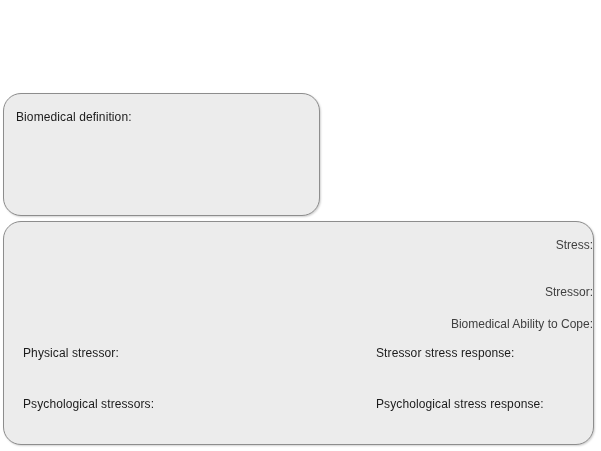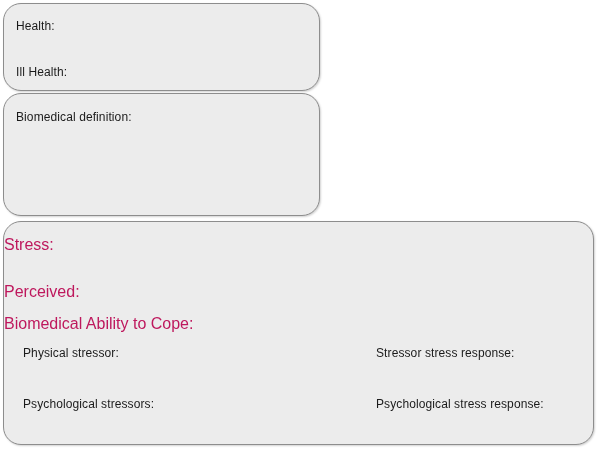--- a/index.html
+++ b/index.html
@@ -71,53 +71,49 @@
   
   .f-addiction            { left: 14px; top: 21px; }
   .f-behavioural          { left: 14px; top: 86px; }
   .f-physiological        { left: 14px; top: 135px; }
 
   
   .centered {
     position: absolute;
     left: 0;
     width: 100%;
-    text-align: left;
-    font-size: 16px;
+    text-align: right;
+    font-size: 12px;
     line-height: 14px;
-    color: #be185d;
+    color: #404040;
   }
   .f-stress       { top: 16px; }
   .f-stressor     { top: 63px; }
   .f-cope         { top: 95px; }
 
   
   .col-left  { left: 19px; }
   .col-right { left: 372px; }
   .row-a     { top: 124px; text-align: center; }
   .row-b     { top: 175px; }
 </style>
 </head>
 <body>
 
 <div id="canvas">
 
-  <div class="panel panel-health">
-    <div class="field f-health">Health:</div>
-    <div class="field f-ill-health">Ill Health:</div>
-  </div>
 
   <div class="panel panel-definitions">
     <div class="field f-biomedical">Biomedical definition:</div>
   </div>
 
 
   <div class="panel panel-stress">
     <div class="centered f-stress">Stress:</div>
-    <div class="centered f-stressor">Perceived:</div>
+    <div class="centered f-stressor">Stressor:</div>
     <div class="centered f-cope">Biomedical Ability to Cope:</div>
 
     <div class="field col-left row-a">Physical stressor:</div>
     <div class="field col-left row-b">Psychological stressors:</div>
 
     <div class="field col-right row-a">Stressor stress response:</div>
     <div class="field col-right row-b">Psychological stress response:</div>
   </div>
 
 </div>

